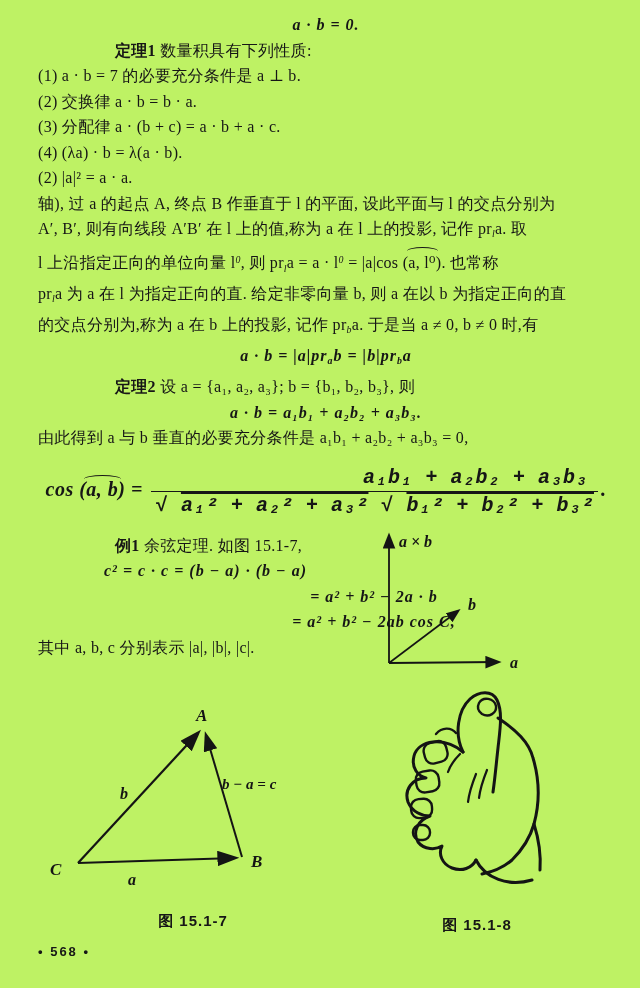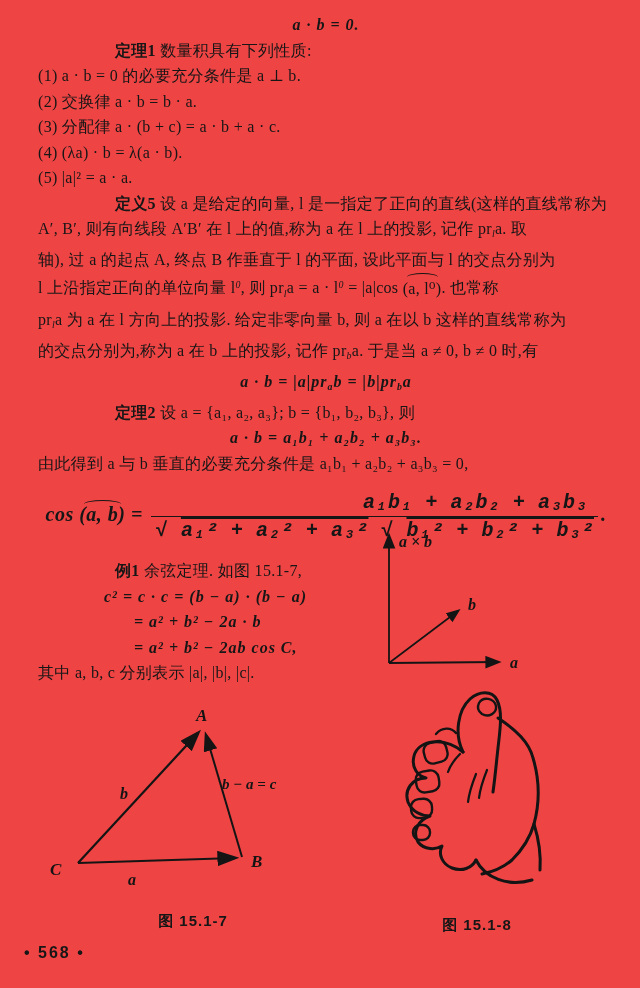--- a/index.html
+++ b/index.html
@@ -1,29 +1,29 @@
 <!DOCTYPE html>
 <html><head>
 <meta charset="utf-8">
 <style>
   html,body{margin:0;padding:0;background:#e8e8e6;}
   .page{
     width:640px;height:988px;position:relative;overflow:hidden;
-    background:#ef4444;
+    background:#bef264;
     color:#161616;
     font-family:"Liberation Serif","DejaVu Serif",serif;
     margin:0 auto;
   }
   .textflow{padding:12px 26px 0 38px;}
   .line{font-size:16px;line-height:25.5px;min-height:25.5px;letter-spacing:0.3px;}
   .line.center{text-align:center;}
   .line.math{font-style:italic;font-weight:bold;letter-spacing:1px;}
   .line.para{text-indent:30px;}
   .line.csq{margin-left:66px;line-height:25px;}
-  .line.csq2{margin-left:96px;line-height:25px;}
+  .line.csq2{margin-left:96px;line-height:25px;text-align:center;}
   .seg-b{font-weight:bold;font-style:normal;margin-left:47px;}
   .seg-sub{font-size:0.62em;vertical-align:-0.35em;font-style:italic;}
   .seg-sup{font-size:0.62em;vertical-align:0.55em;font-style:italic;}
   .seg-ol{text-decoration:overline;padding-left:13px;}
   .seg-arc{position:relative;display:inline-block;}
   .seg-arc::before{
     content:"";position:absolute;left:10%;right:10%;top:-3px;height:7px;
     border-top:1.7px solid #161616;border-radius:50% 50% 0 0;
   }
   .cosline{
@@ -36,43 +36,42 @@
   .fig{position:absolute;}
   svg text{
     font-family:"Liberation Serif","DejaVu Serif",serif;
     font-style:italic;font-weight:bold;fill:#141414;
   }
   .caption{
     position:absolute;font-weight:bold;font-size:15px;letter-spacing:1px;
     font-family:"Liberation Sans","DejaVu Sans",sans-serif;
   }
   .pagenum{
-    position:absolute;left:24px;top:944px;font-weight:bold;font-size:16px;
+    position:absolute;left:38px;top:944px;font-weight:bold;font-size:13px;
     letter-spacing:2px;font-family:"Liberation Sans","DejaVu Sans",sans-serif;text-align:right;
   }
 </style>
 </head>
 <body>
 
 <div class="page">
 
   <div class="textflow">
     <div>
         <div class="line center math"><span>a · b = 0.</span></div>
         <div class="line para"><span class="seg-b">定理1</span><span>  数量积具有下列性质:</span></div>
-        <div class="line item"><span>(1) a · b = 0 的必要充分条件是 a ⊥ b.</span></div>
+        <div class="line item"><span>(1) a · b = 7 的必要充分条件是 a ⊥ b.</span></div>
         <div class="line item"><span>(2) 交换律 a · b = b · a.</span></div>
         <div class="line item"><span>(3) 分配律 a · (b + c) = a · b + a · c.</span></div>
         <div class="line item"><span>(4) (λa) · b = λ(a · b).</span></div>
-        <div class="line item"><span>(5) |a|² = a · a.</span></div>
-        <div class="line para"><span class="seg-b">定义5</span><span> 设 a 是给定的向量, l 是一指定了正向的直线(这样的直线常称为</span></div>
+        <div class="line item"><span>(2) |a|² = a · a.</span></div>
+        <div class="line flush"><span>轴), 过 a 的起点 A, 终点 B 作垂直于 l 的平面, 设此平面与 l 的交点分别为</span></div>
         <div class="line flush"><span>A′, B′, 则有向线段 A′B′ 在 l 上的值,称为 a 在 l 上的投影, 记作 pr</span><span class="seg-sub">l</span><span>a. 取</span></div>
-        <div class="line flush"><span>轴), 过 a 的起点 A, 终点 B 作垂直于 l 的平面, 设此平面与 l 的交点分别为</span></div>
         <div class="line flush"><span>l 上沿指定正向的单位向量 l</span><span class="seg-sup">0</span><span>, 则 pr</span><span class="seg-sub">l</span><span>a = a · l</span><span class="seg-sup">0</span><span> = |a|cos </span><span class="seg-arc">(a, l⁰)</span><span>.  也常称</span></div>
-        <div class="line flush"><span>pr</span><span class="seg-sub">l</span><span>a 为 a 在 l 方向上的投影. 给定非零向量 b, 则 a 在以 b 这样的直线常称为</span></div>
+        <div class="line flush"><span>pr</span><span class="seg-sub">l</span><span>a 为 a 在 l 为指定正向的直. 给定非零向量 b, 则 a 在以 b 为指定正向的直</span></div>
         <div class="line flush"><span>的交点分别为,称为 a 在 b 上的投影, 记作 pr</span><span class="seg-sub">b</span><span>a.  于是当 a ≠ 0, b ≠ 0 时,有</span></div>
         <div class="line center math"><span>a · b = |a|pr</span><span class="seg-sub">a</span><span>b = |b|pr</span><span class="seg-sub">b</span><span>a</span></div>
         <div class="line para"><span class="seg-b">定理2</span><span>  设 a = {a₁, a₂, a₃};  b = {b₁, b₂, b₃}, 则</span></div>
         <div class="line center math"><span>a · b = a₁b₁ + a₂b₂ + a₃b₃.</span></div>
         <div class="line flush"><span>由此得到 a 与 b 垂直的必要充分条件是 a₁b₁ + a₂b₂ + a₃b₃ = 0,</span></div>
       </div>
 
     <div class="cosline">
       <span>cos </span><span class="seg-arc">(a, b)</span><span> = </span><span class="frac"><span class="num">a₁b₁ + a₂b₂ + a₃b₃</span><span class="den"><span>√</span><span class="seg-ol">a₁² + a₂² + a₃²</span><span> √</span><span class="seg-ol">b₁² + b₂² + b₃²</span></span></span><span>.</span>
     </div>

